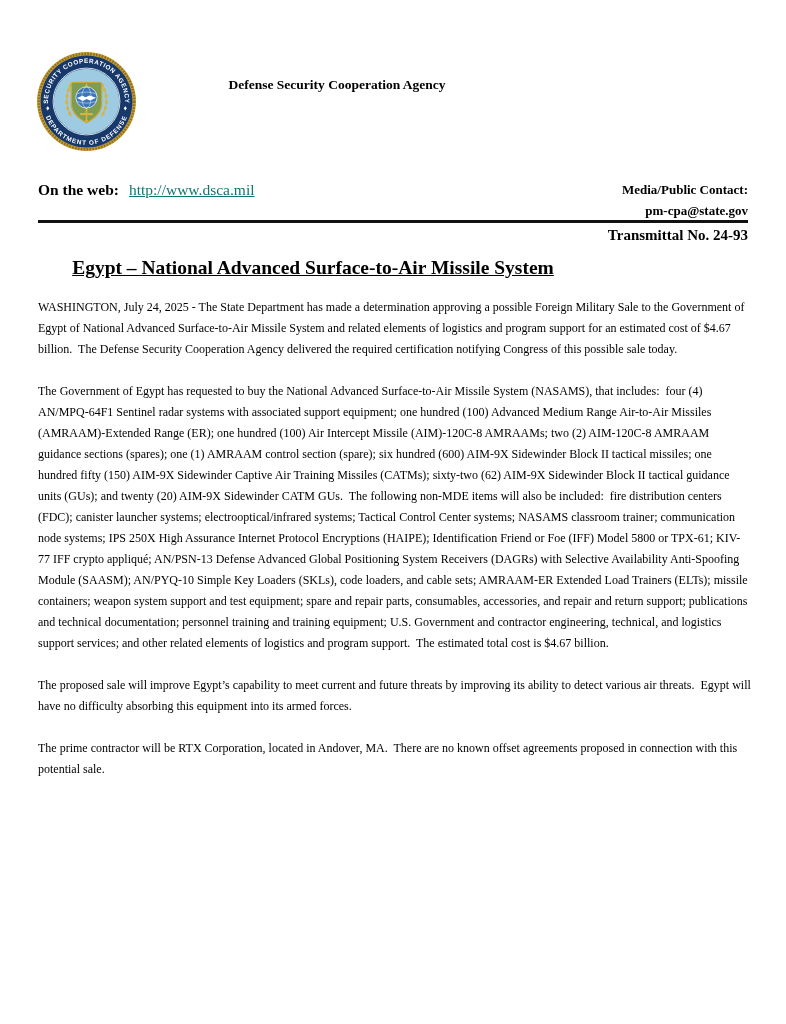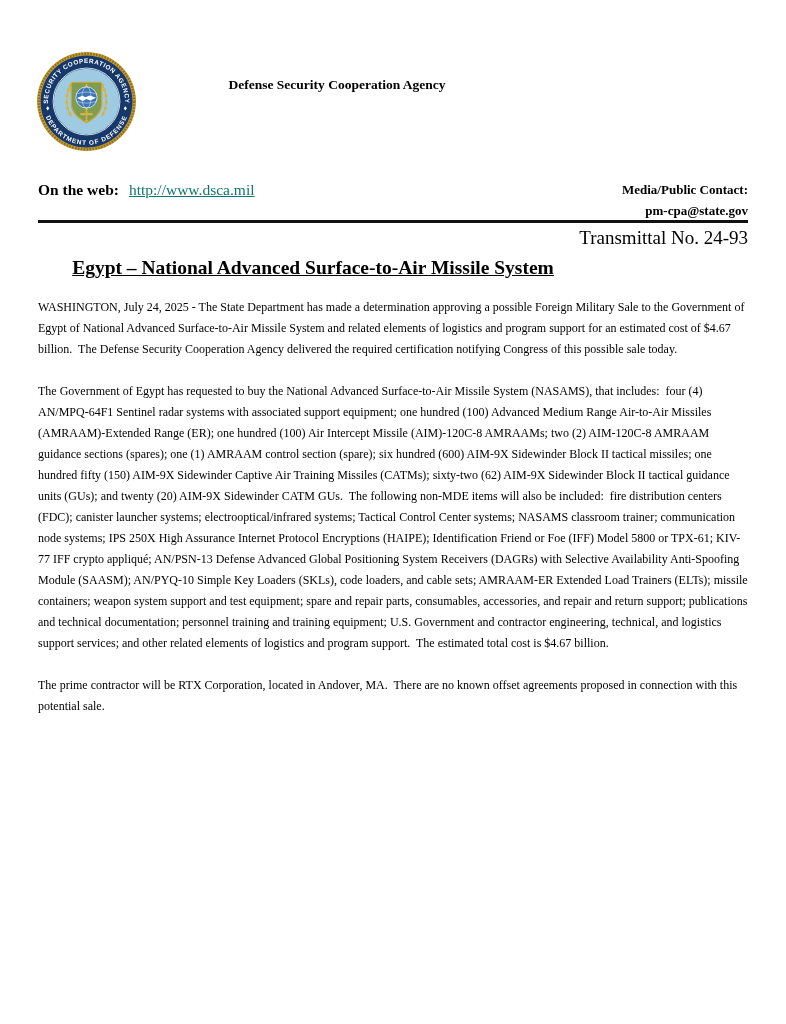--- a/index.html
+++ b/index.html
@@ -12,21 +12,21 @@
   .agency-line{font-weight:bold;font-size:13.5px;line-height:17px;}
   .news-release{font-weight:bold;font-size:34px;line-height:38px;letter-spacing:0.5px;}
 
   .web-line{position:absolute;left:38px;top:181px;font-size:15.5px;font-weight:bold;}
   .web-line a{color:#0f766e;text-decoration:underline;font-weight:normal;margin-left:10px;cursor:pointer;}
 
   .contact{position:absolute;right:38px;top:179px;text-align:right;font-weight:bold;font-size:13px;line-height:21px;}
 
   .rule{position:absolute;left:38px;top:220px;width:710px;height:3px;background:#111;}
 
-  .transmittal{position:absolute;right:38px;top:227px;font-weight:normal;font-size:19px;}
+  .transmittal{position:absolute;right:38px;top:227px;font-weight:bold;font-size:15px;}
 
   .headline{position:absolute;left:0;top:257px;width:626px;text-align:center;
             font-weight:bold;font-size:19.5px;text-decoration:underline;}
 
   .bodytext{position:absolute;left:38px;top:297px;width:713px;}
   .bodytext p{margin:0 0 21px 0;font-size:12px;line-height:21px;white-space:pre-wrap;text-align:left;}
 </style>
 </head>
 <body>
 
@@ -108,16 +108,17 @@
 
   <div class="rule"></div>
 
   <div class="transmittal">Transmittal No. 24-93</div>
 
   <div class="headline">Egypt – National Advanced Surface-to-Air Missile System</div>
 
   <div class="bodytext">
     <p>WASHINGTON, July 24, 2025 - The State Department has made a determination approving a possible Foreign Military Sale to the Government of Egypt of National Advanced Surface-to-Air Missile System and related elements of logistics and program support for an estimated cost of $4.67 billion.  The Defense Security Cooperation Agency delivered the required certification notifying Congress of this possible sale today.</p>
     <p>The Government of Egypt has requested to buy the National Advanced Surface-to-Air Missile System (NASAMS), that includes:  four (4) AN/MPQ-64F1 Sentinel radar systems with associated support equipment; one hundred (100) Advanced Medium Range Air-to-Air Missiles (AMRAAM)-Extended Range (ER); one hundred (100) Air Intercept Missile (AIM)-120C-8 AMRAAMs; two (2) AIM-120C-8 AMRAAM guidance sections (spares); one (1) AMRAAM control section (spare); six hundred (600) AIM-9X Sidewinder Block II tactical missiles; one hundred fifty (150) AIM-9X Sidewinder Captive Air Training Missiles (CATMs); sixty-two (62) AIM-9X Sidewinder Block II tactical guidance units (GUs); and twenty (20) AIM-9X Sidewinder CATM GUs.  The following non-MDE items will also be included:  fire distribution centers (FDC); canister launcher systems; electrooptical/infrared systems; Tactical Control Center systems; NASAMS classroom trainer; communication node systems; IPS 250X High Assurance Internet Protocol Encryptions (HAIPE); Identification Friend or Foe (IFF) Model 5800 or TPX-61; KIV-77 IFF crypto appliqué; AN/PSN-13 Defense Advanced Global Positioning System Receivers (DAGRs) with Selective Availability Anti-Spoofing Module (SAASM); AN/PYQ-10 Simple Key Loaders (SKLs), code loaders, and cable sets; AMRAAM-ER Extended Load Trainers (ELTs); missile containers; weapon system support and test equipment; spare and repair parts, consumables, accessories, and repair and return support; publications and technical documentation; personnel training and training equipment; U.S. Government and contractor engineering, technical, and logistics support services; and other related elements of logistics and program support.  The estimated total cost is $4.67 billion.</p>
+    <p>The proposed sale will improve Egypt’s capability to meet current and future threats by improving its ability to detect various air threats.  Egypt will have no difficulty absorbing this equipment into its armed forces.</p>
     <p>The prime contractor will be RTX Corporation, located in Andover, MA.  There are no known offset agreements proposed in connection with this potential sale.</p>
   </div>
 
 </div>
 
 </body></html>

